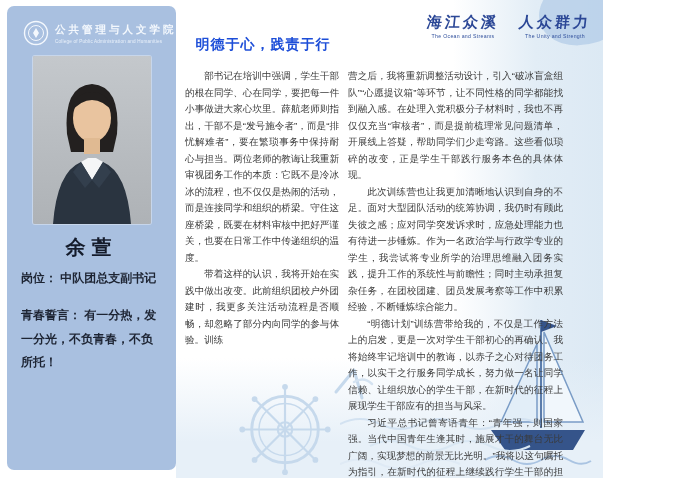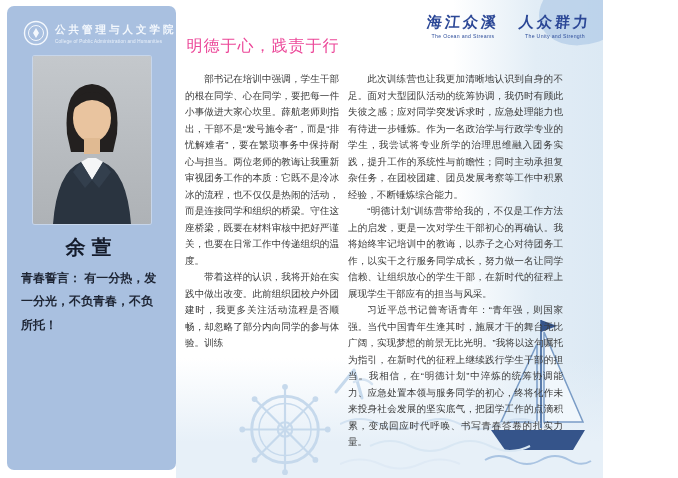--- a/index.html
+++ b/index.html
@@ -31,21 +31,21 @@
 
   
   .motto{position:absolute;top:13px;right:12px;display:flex;gap:20px;}
   .motto .block{text-align:center;}
   .motto .cn{font-family:"DejaVu Serif","Liberation Serif",serif;font-weight:bold;
     font-size:15px;color:#2b4796;letter-spacing:3px;transform:skewX(-6deg);white-space:nowrap;}
   .motto .en{font-size:5.2px;color:#31509c;margin-top:1px;letter-spacing:.3px;white-space:nowrap;}
 
   
   .main{position:absolute;left:185px;top:36px;width:378px;}
-  .title{font-size:16px;font-weight:normal;color:#ec4899;letter-spacing:1px;
+  .title{font-size:14px;font-weight:bold;color:#1d4ed8;letter-spacing:1px;
     width:156px;text-align:center;margin:0 0 14px 0;}
   .columns{display:flex;gap:9px;}
   .col{text-align:justify;color:#3a3a3a;font-size:9.6px;line-height:1.72;}
   .col1{width:154px;}
   .col2{width:215px;}
   .col p{margin:0;}
   .col p.indent{text-indent:2em;}
 </style>
 </head>
 <body>
@@ -131,20 +131,24 @@
         <path d="M20 168 Q24 116 48 106 L59 112 L70 106 Q94 116 98 168 Z" fill="#2a3440"></path>
         <path d="M48 106 L59 124 L70 106 L63 102 L55 102 Z" fill="#f5f6f7"></path>
         <path d="M48 106 L40 116 L52 132 L59 124 Z" fill="#333f4d"></path>
         <path d="M70 106 L78 116 L66 132 L59 124 Z" fill="#333f4d"></path>
       </svg>
     </div>
 
     <div class="name">余萱</div>
 
     <p class="info">
+      <span class="label">岗位：</span>
+      <span>中队团总支副书记</span>
+    </p>
+    <p class="info">
       <span class="label">青春誓言：</span>
       <span>有一分热，发一分光，不负青春，不负所托！</span>
     </p>
   </aside>
 
   <div class="motto">
     <div class="block">
       <div class="cn">海江众溪</div>
       <div class="en">The Ocean and Streams</div>
     </div>
@@ -155,20 +159,21 @@
   </div>
 
   <main class="main">
     <h1 class="title">明德于心，践责于行</h1>
     <div class="columns">
       <div class="col col1">
         <p class="indent">部书记在培训中强调，学生干部的根在同学、心在同学，要把每一件小事做进大家心坎里。薛航老师则指出，干部不是“发号施令者”，而是“排忧解难者”，要在繁琐事务中保持耐心与担当。两位老师的教诲让我重新审视团务工作的本质：它既不是冷冰冰的流程，也不仅仅是热闹的活动，而是连接同学和组织的桥梁。守住这座桥梁，既要在材料审核中把好严谨关，也要在日常工作中传递组织的温度。</p>
         <p class="indent">带着这样的认识，我将开始在实践中做出改变。此前组织团校户外团建时，我更多关注活动流程是否顺畅，却忽略了部分内向同学的参与体验。训练</p>
       </div>
       <div class="col col2">
+        <p>营之后，我将重新调整活动设计，引入“破冰盲盒组队”“心愿提议箱”等环节，让不同性格的同学都能找到融入感。在处理入党积极分子材料时，我也不再仅仅充当“审核者”，而是提前梳理常见问题清单，开展线上答疑，帮助同学们少走弯路。这些看似琐碎的改变，正是学生干部践行服务本色的具体体现。</p>
         <p class="indent">此次训练营也让我更加清晰地认识到自身的不足。面对大型团队活动的统筹协调，我仍时有顾此失彼之感；应对同学突发诉求时，应急处理能力也有待进一步锤炼。作为一名政治学与行政学专业的学生，我尝试将专业所学的治理思维融入团务实践，提升工作的系统性与前瞻性；同时主动承担复杂任务，在团校团建、团员发展考察等工作中积累经验，不断锤炼综合能力。</p>
         <p class="indent">“明德计划”训练营带给我的，不仅是工作方法上的启发，更是一次对学生干部初心的再确认。我将始终牢记培训中的教诲，以赤子之心对待团务工作，以实干之行服务同学成长，努力做一名让同学信赖、让组织放心的学生干部，在新时代的征程上展现学生干部应有的担当与风采。</p>
         <p class="indent">习近平总书记曾寄语青年：“青年强，则国家强。当代中国青年生逢其时，施展才干的舞台无比广阔，实现梦想的前景无比光明。”我将以这句嘱托为指引，在新时代的征程上继续践行学生干部的担当。我相信，在“明德计划”中淬炼的统筹协调能力、应急处置本领与服务同学的初心，终将化作未来投身社会发展的坚实底气，把团学工作的点滴积累，变成回应时代呼唤、书写青春答卷的扎实力量。</p>
       </div>
     </div>
   </main>
 
 </div>
 
 </body></html>

